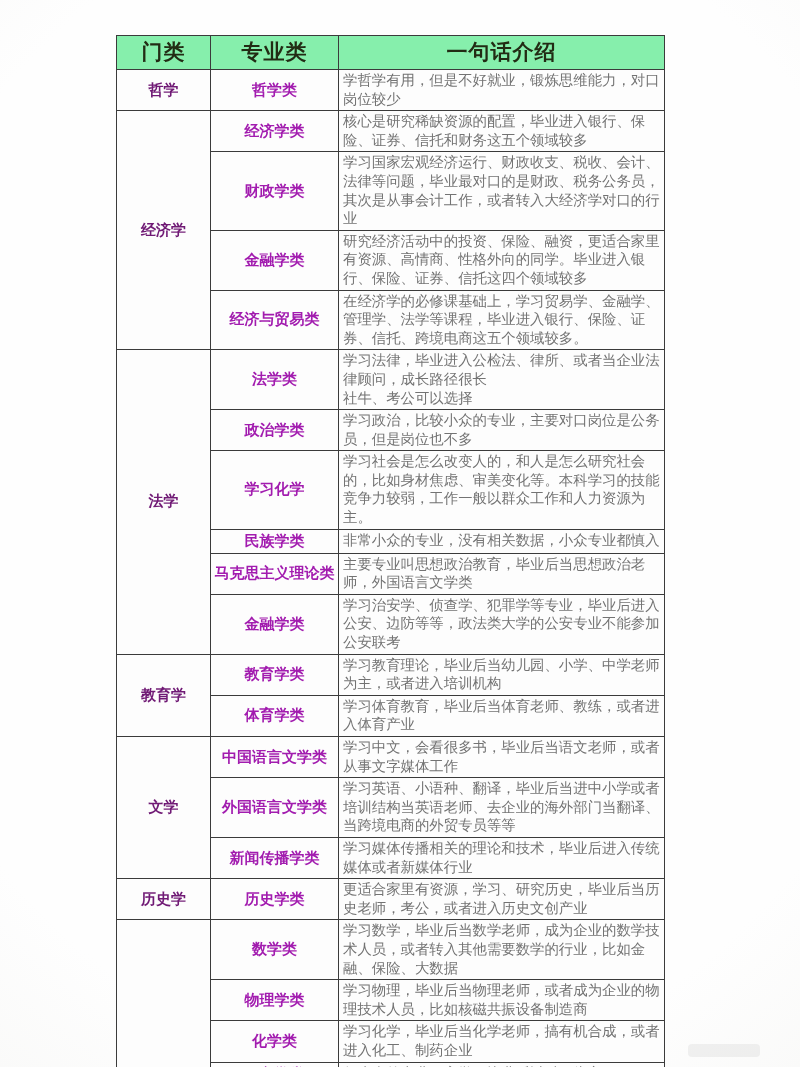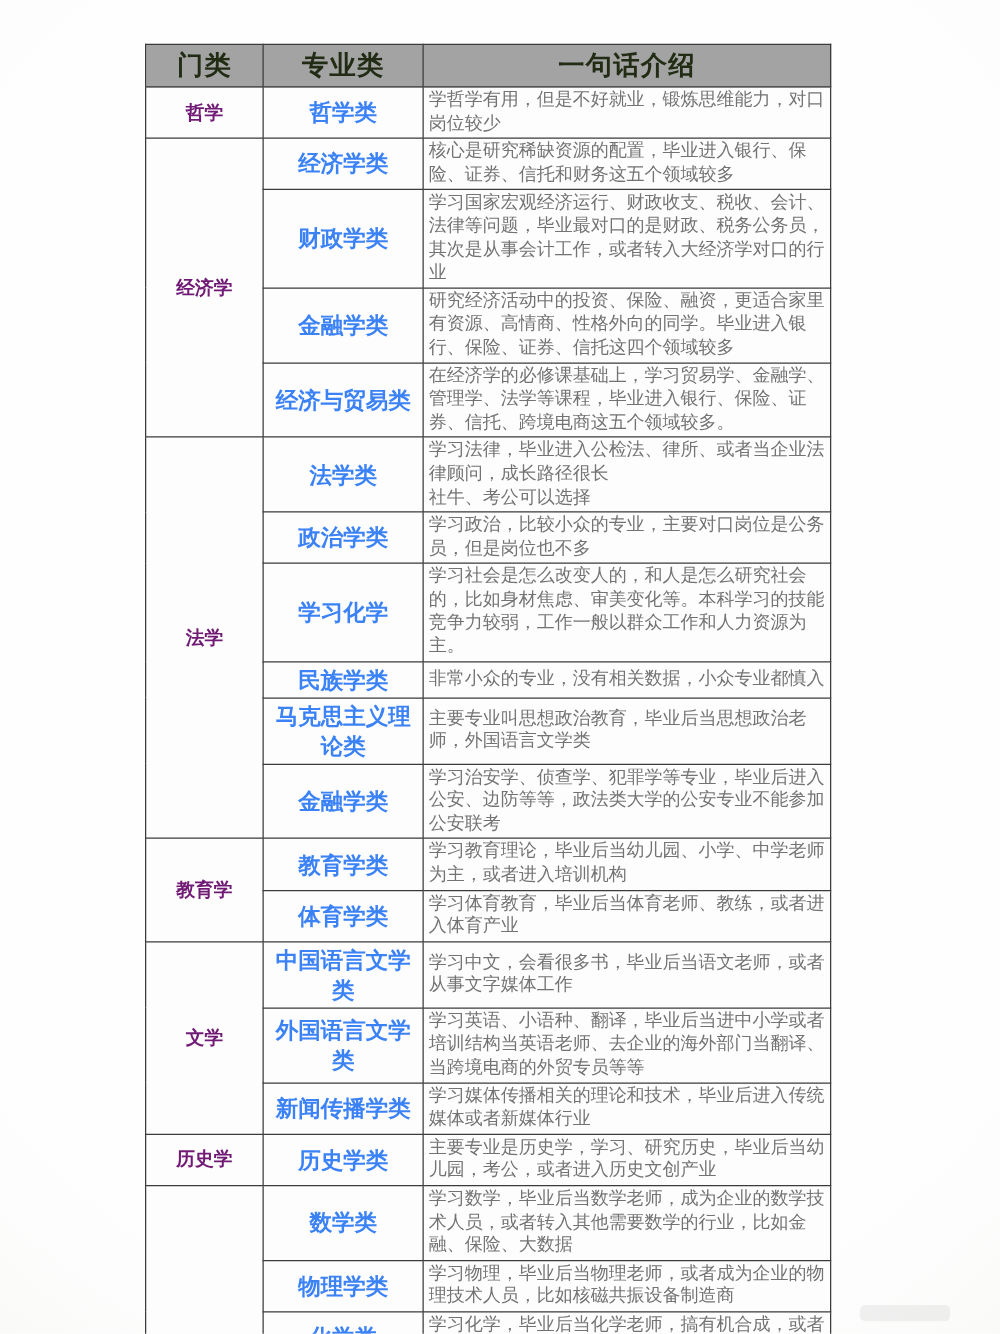--- a/index.html
+++ b/index.html
@@ -19,43 +19,43 @@
     border-collapse: collapse;
     width: 100%;
     table-layout: fixed;
     background: #fdfdfd;
   }
   col.c1 { width: 94px; }
   col.c2 { width: 128px; }
   col.c3 { width: 326px; }
   th, td { border: 1.6px solid #3b3b3b; }
   th {
-    background: #a3a3a3;
+    background: #86efac;
     color: #222c14;
     font-size: 21px;
     font-weight: 700;
     letter-spacing: 1px;
     padding: 2px 0 3px 0;
     text-align: center;
   }
   td.cat {
     text-align: center;
     vertical-align: middle;
     font-size: 15px;
     font-weight: 600;
     color: #701a75;
     padding: 2px;
   }
   td.cat.cut-off { border-bottom: none; }
   td.major {
     text-align: center;
     vertical-align: middle;
-    font-size: 18px;
+    font-size: 15px;
     font-weight: 600;
-    color: #3b82f6;
+    color: #a21caf;
     padding: 2px;
   }
   td.intro {
     text-align: left;
     vertical-align: middle;
     font-size: 14.4px;
     line-height: 18.6px;
     color: #737373;
     padding: 1px 3px 2px 4px;
     white-space: pre-line;
@@ -163,21 +163,21 @@
     <td class="intro">学习英语、小语种、翻译，毕业后当进中小学或者培训结构当英语老师、去企业的海外部门当翻译、当跨境电商的外贸专员等等</td>
   </tr>
         <tr>
 
     <td class="major">新闻传播学类</td>
     <td class="intro">学习媒体传播相关的理论和技术，毕业后进入传统媒体或者新媒体行业</td>
   </tr>
         <tr>
     <td class="cat" rowspan="1">历史学</td>
     <td class="major">历史学类</td>
-    <td class="intro">主要专业是历史学，学习、研究历史，毕业后当幼儿园，考公，或者进入历史文创产业</td>
+    <td class="intro">更适合家里有资源，学习、研究历史，毕业后当历史老师，考公，或者进入历史文创产业</td>
   </tr>
         <tr>
     <td class="cat cut-off" rowspan="5"></td>
     <td class="major">数学类</td>
     <td class="intro">学习数学，毕业后当数学老师，成为企业的数学技术人员，或者转入其他需要数学的行业，比如金融、保险、大数据</td>
   </tr>
         <tr>
 
     <td class="major">物理学类</td>
     <td class="intro">学习物理，毕业后当物理老师，或者成为企业的物理技术人员，比如核磁共振设备制造商</td>

